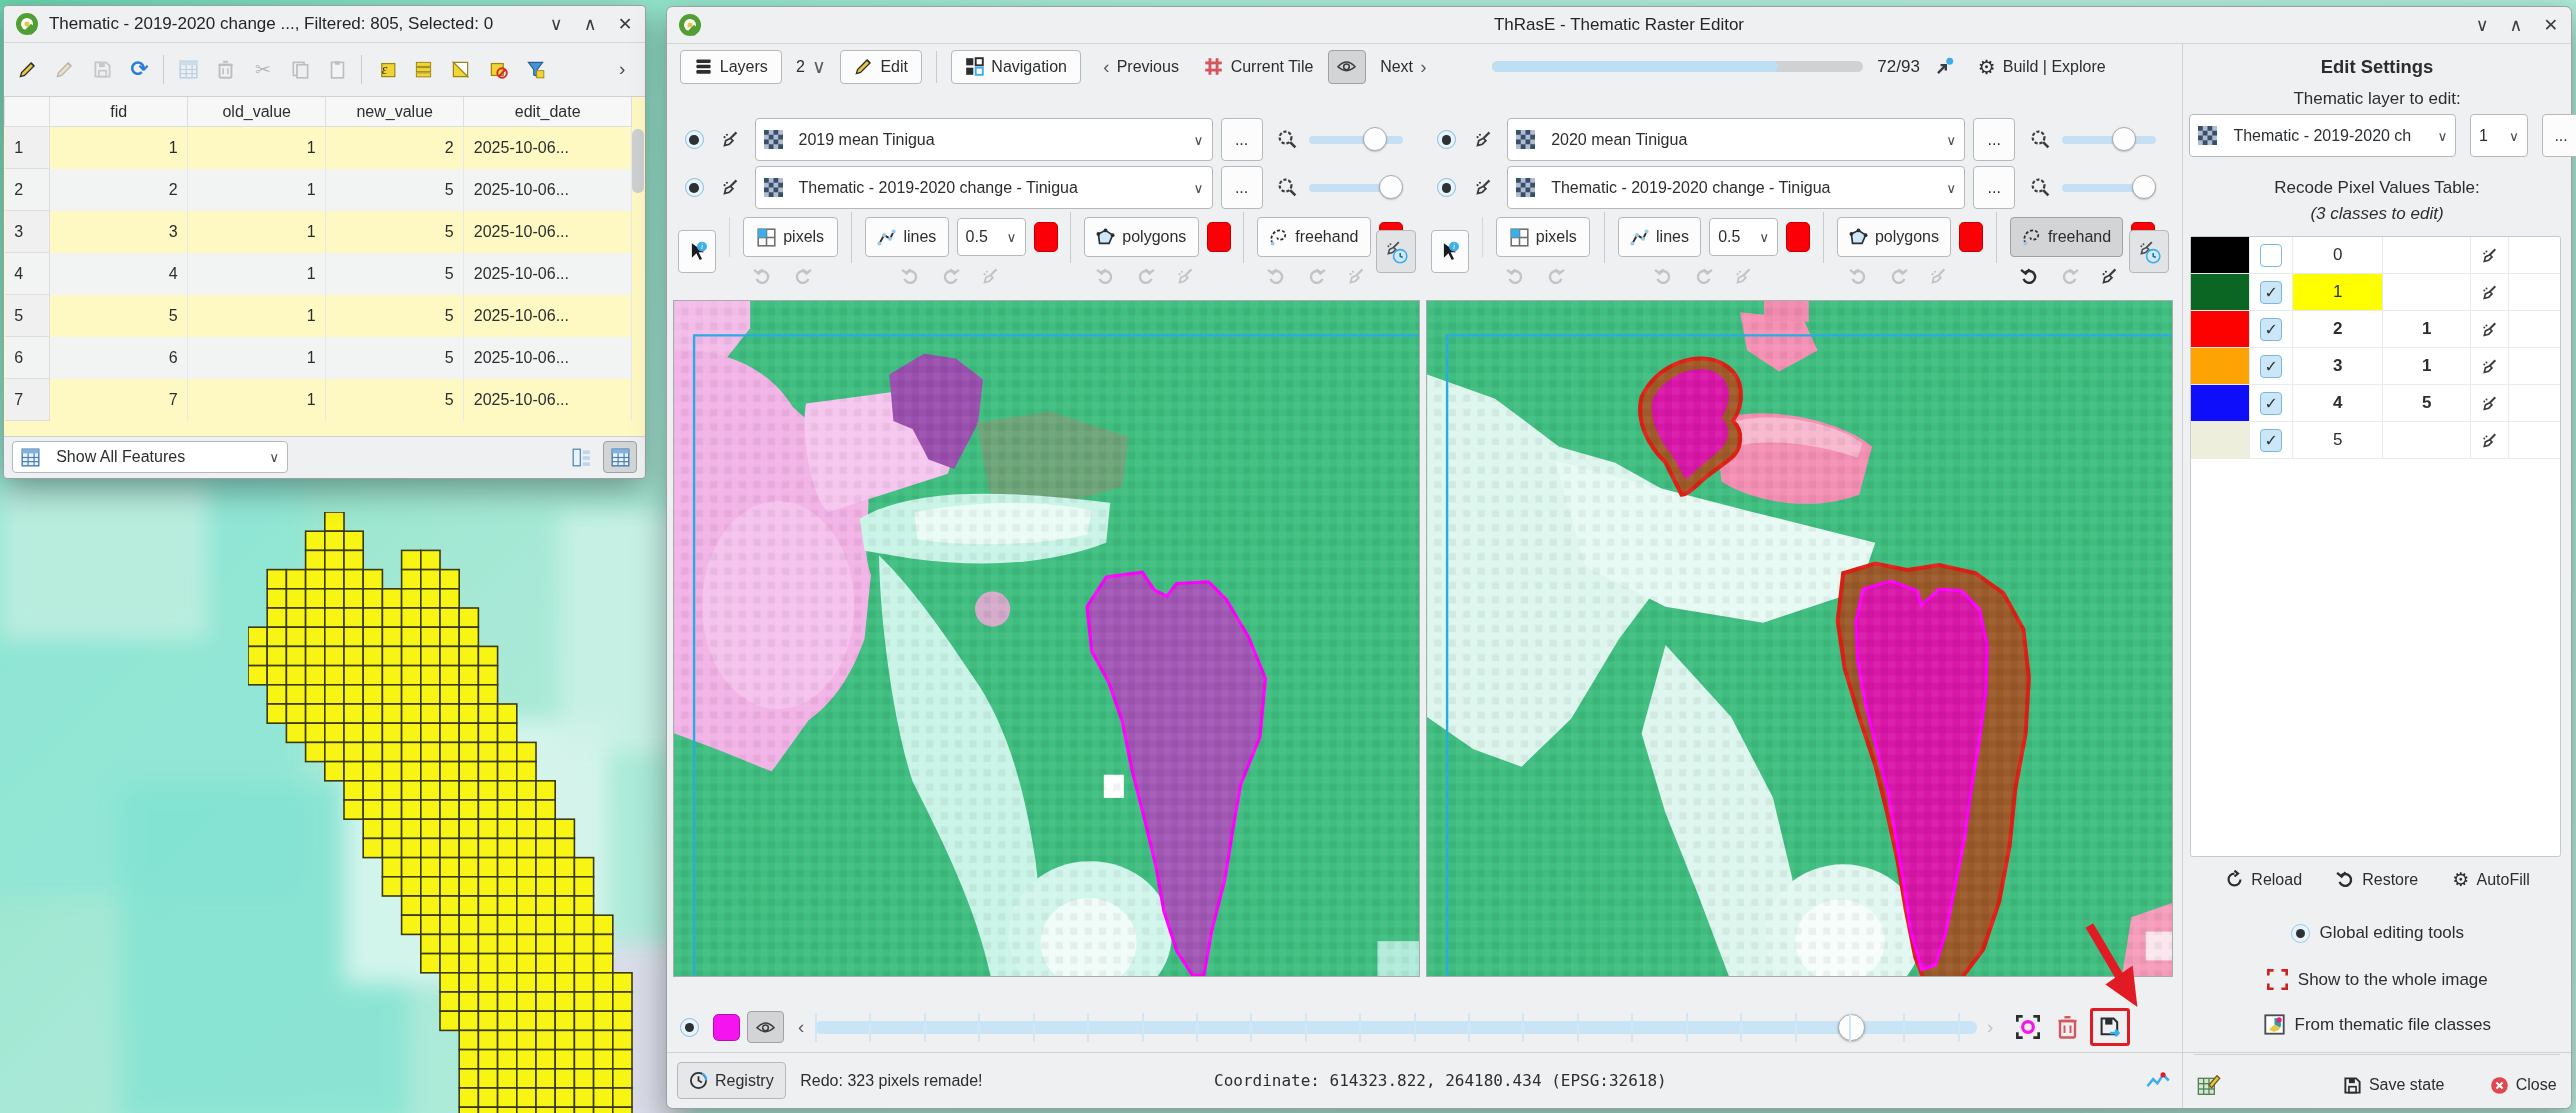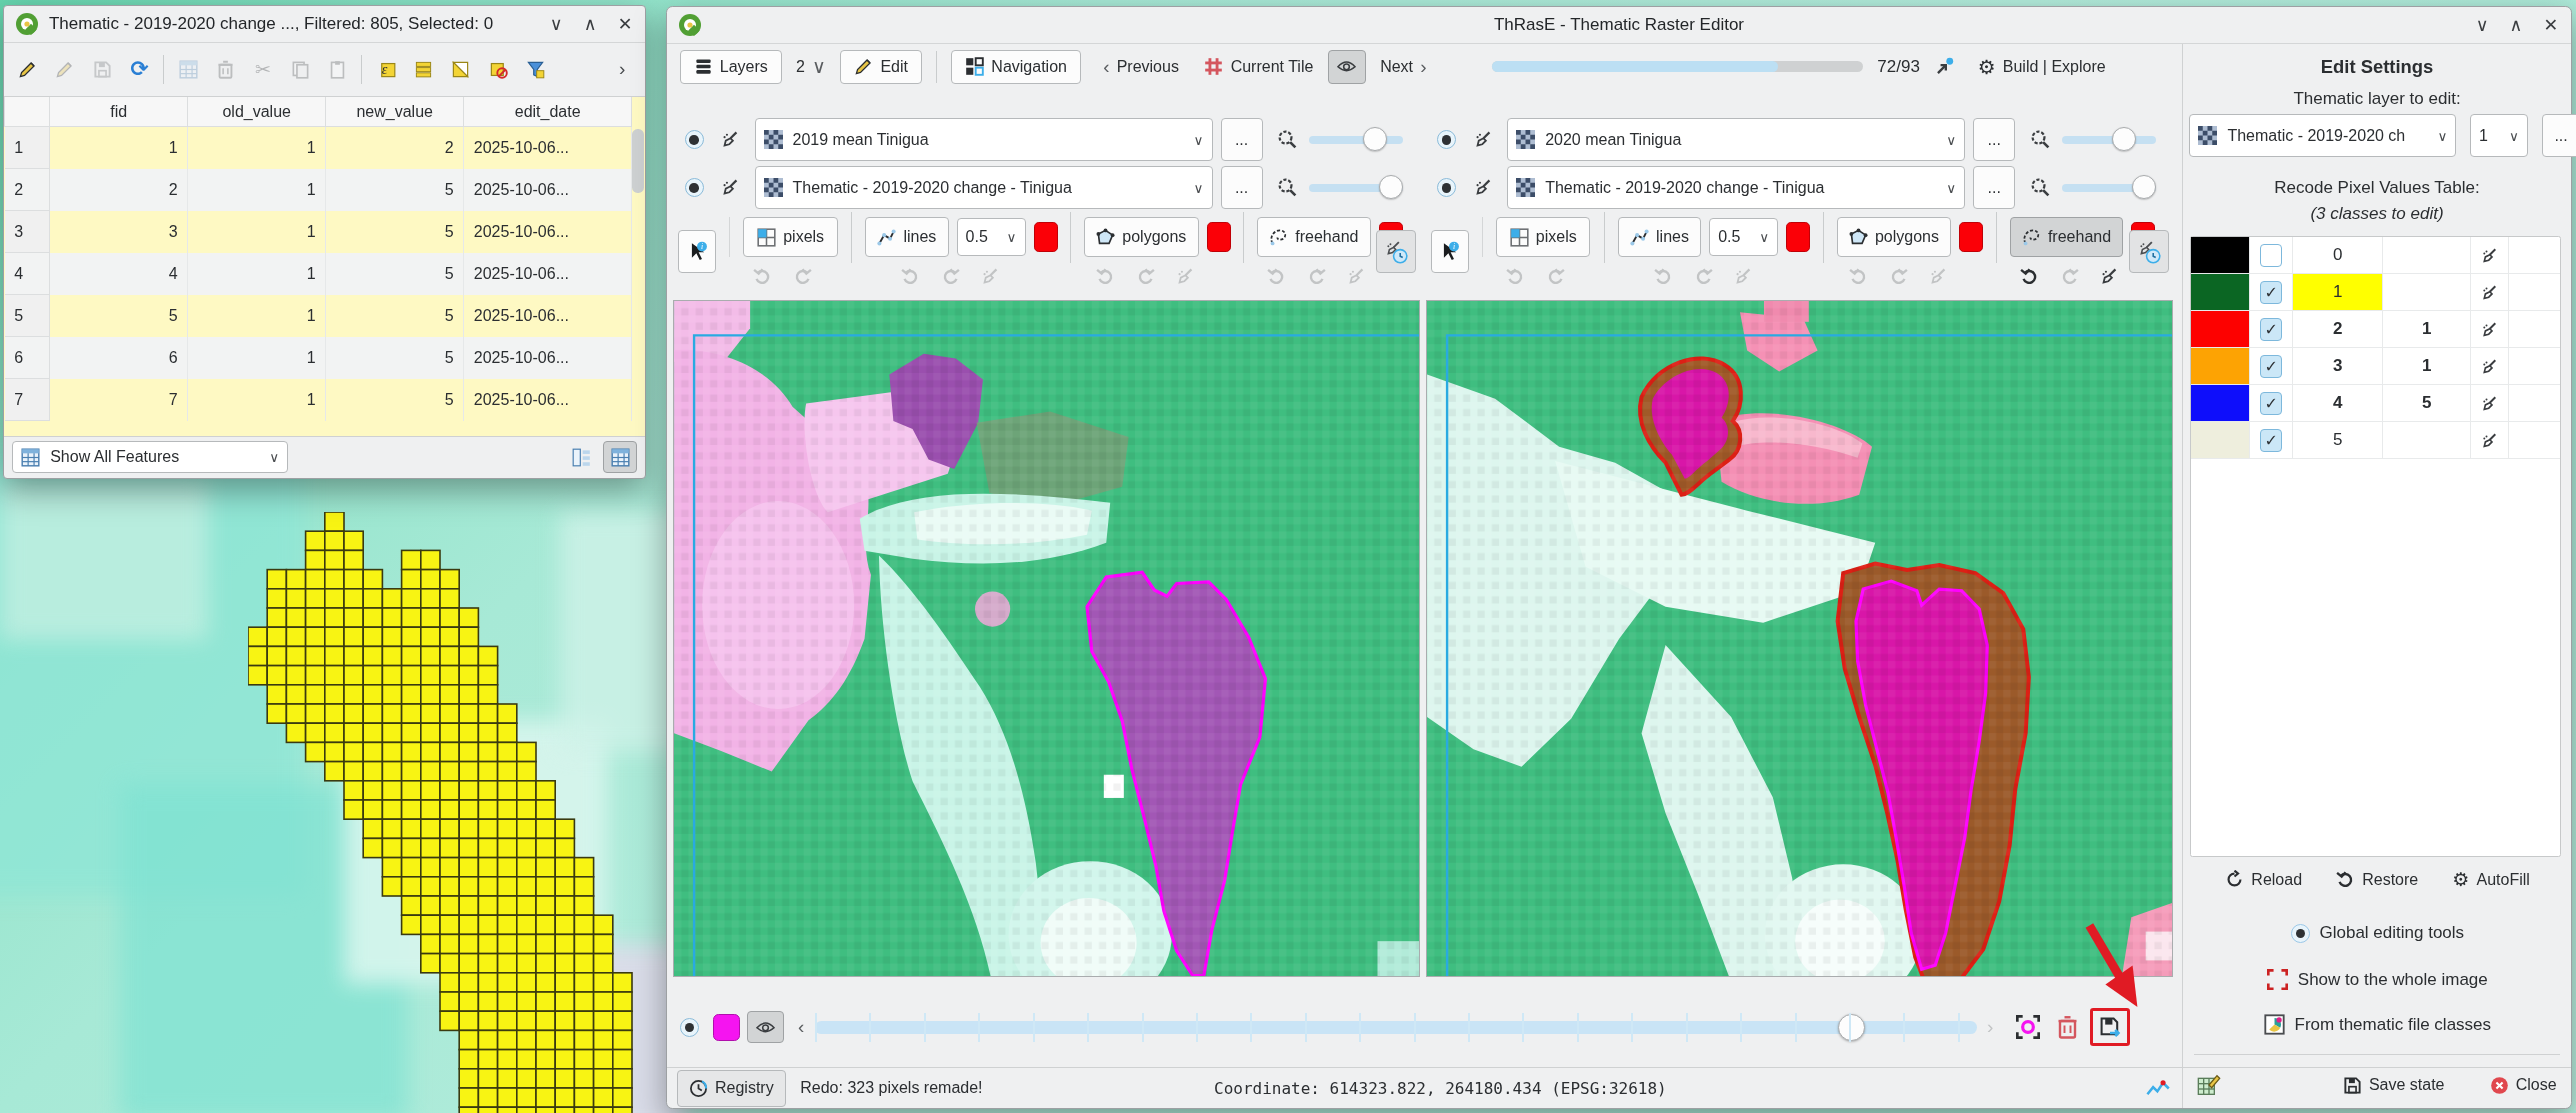--- a/index.html
+++ b/index.html
@@ -21,21 +21,21 @@
              font-size:17.6px; color:#3a3d40; }
   .winbtns span { cursor:default; }
 
   
   .btn { background:#fcfcfc; border:0.8px solid #b6b9bb; border-radius:4px;
          display:inline-flex; align-items:center; justify-content:center; gap:7.2px;
          font-size:16px; color:#2b2e31; }
   .btn.pressed { background:#d2d4d5; border-color:#9fa2a4; }
   .flat { display:inline-flex; align-items:center; gap:7.2px; font-size:16px; }
   .combo { background:#fff; border:0.8px solid #b6b9bb; border-radius:4px;
-           display:flex; align-items:center; padding:0 8px; gap:10px; font-size:16px; }
+           display:flex; align-items:center; padding:0 8px; gap:16px; font-size:16px; }
   .combo .chev { margin-left:auto; color:#4a4d50; font-size:13.6px; }
   .sep-v { width:0.8px; background:#c9cccd; }
 
   
   .attoolbar { height:53px; display:flex; align-items:center; padding:0 9.6px; gap:10.4px; }
   .ticon { width:27px; height:27px; display:flex; align-items:center; justify-content:center; }
   .attable { position:absolute; left:0; right:0; top:90px; bottom:42px; background:#fef9c3; overflow:hidden;
              border-top:0.8px solid #cfd1d2; }
   table.grid { border-collapse:collapse; width:626px; table-layout:fixed; font-size:16px; }
   table.grid th { height:30px; font-weight:normal; background:#f7f7f7; border:0.8px solid #dcdedf; border-top:none; }
@@ -58,21 +58,21 @@
   .opacity-slider { position:relative; width:94px; height:8px; background:#c5e0f2; border-radius:4px; flex:0 0 auto; }
   .opacity-slider .handle { position:absolute; top:-8.8px; width:24px; height:24px; border-radius:50%;
            background:#fdfdfd; border:0.8px solid #a9acae; box-shadow:0 0.8px 1.6px rgba(0,0,0,.25); }
   .toolrow { position:absolute; height:40px; display:flex; align-items:center; }
   .undorow { position:absolute; height:25.6px; display:flex; align-items:center; font-size:18.4px; color:#c2c4c5; }
   .mapbox { position:absolute; left:0; top:211px; width:747px; height:677px; border:0.8px solid #a9acae; background:#3fbe80; overflow:hidden; }
 
   .statusline { position:absolute; left:6.4px; width:1501px; text-align:center; font-size:16px; color:#3a3d40; }
   .tileslider { position:absolute; height:42px; display:flex; align-items:center; }
   .tick { position:absolute; width:1.6px; height:29px; background:#cfe8f6; top:6.4px; }
-  .bottombar { position:absolute; left:0; right:0; bottom:0; height:41px; border-top:0.8px solid #cfd1d2;
+  .bottombar { position:absolute; left:0; right:0; bottom:0; height:56px; border-top:0.8px solid #cfd1d2;
                display:flex; align-items:center; }
 
   
   .editpanel { position:absolute; right:0; top:37px; width:389px; bottom:0; border-left:0.8px solid #cfd1d2; }
   .editpanel h1 { font-size:18.4px; text-align:center; margin-top:11.2px; }
   .editpanel .sub { font-size:17px; text-align:center; margin-top:11.2px; }
   .rtable { position:absolute; left:7.2px; top:192px; width:371px; height:621px; background:#fff;
             border:0.8px solid #c7c9ca; border-radius:2.4px; font-size:17px; }
   .rtable .hd { display:flex; border-bottom:0.8px solid #dcdedf; height:32px; align-items:center; }
   .rrow { display:flex; height:37px; align-items:stretch; border-bottom:0.8px solid #e8eaeb; }

